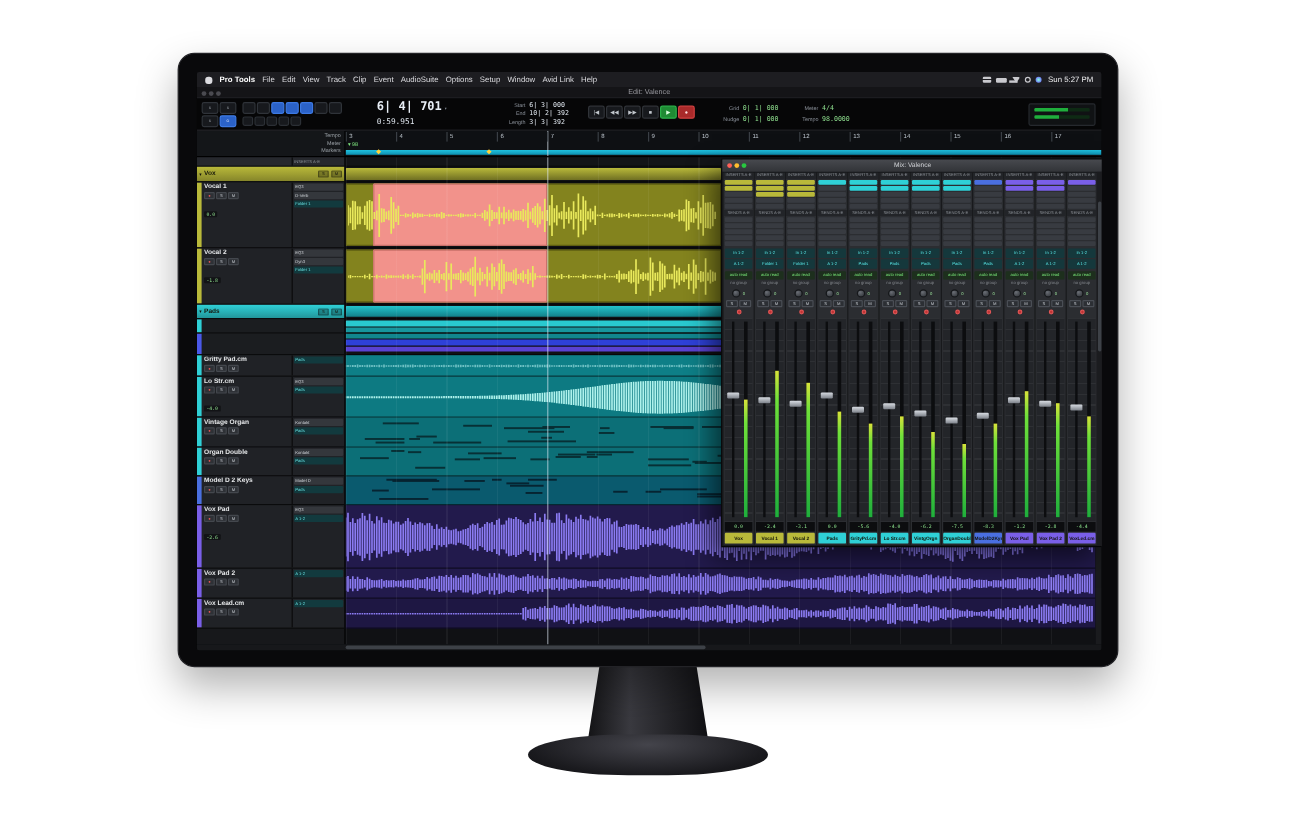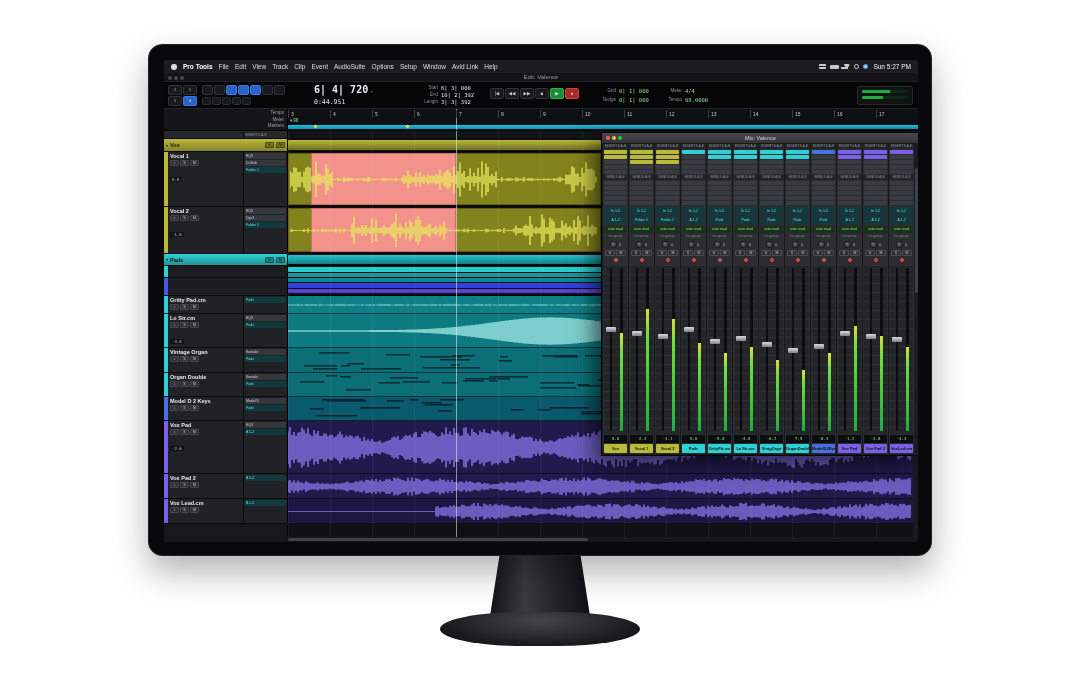--- a/index.html
+++ b/index.html
@@ -217,23 +217,23 @@
           </div>
         <div class="zooms" id="zooms">
             <div class="zbtn"></div>
             <div class="zbtn"></div>
             <div class="zbtn"></div>
             <div class="zbtn"></div>
             <div class="zbtn"></div>
           </div>
         <div class="counter">
           <div class="c-main">
-            <span>6| 4| 720</span><span class="caret">▾</span>
-          </div>
-          <div class="c-sub">0:44.951</div>
+            <span>6| 4| 701</span><span class="caret">▾</span>
+          </div>
+          <div class="c-sub">0:59.951</div>
         </div>
         <div class="selfields" id="selfields">
             <div class="sf-row">
               <span class="sf-l">Start</span>
               <span class="sf-v">6| 3| 000</span>
             </div>
             <div class="sf-row">
               <span class="sf-l">End</span>
               <span class="sf-v">10| 2| 392</span>
             </div>

